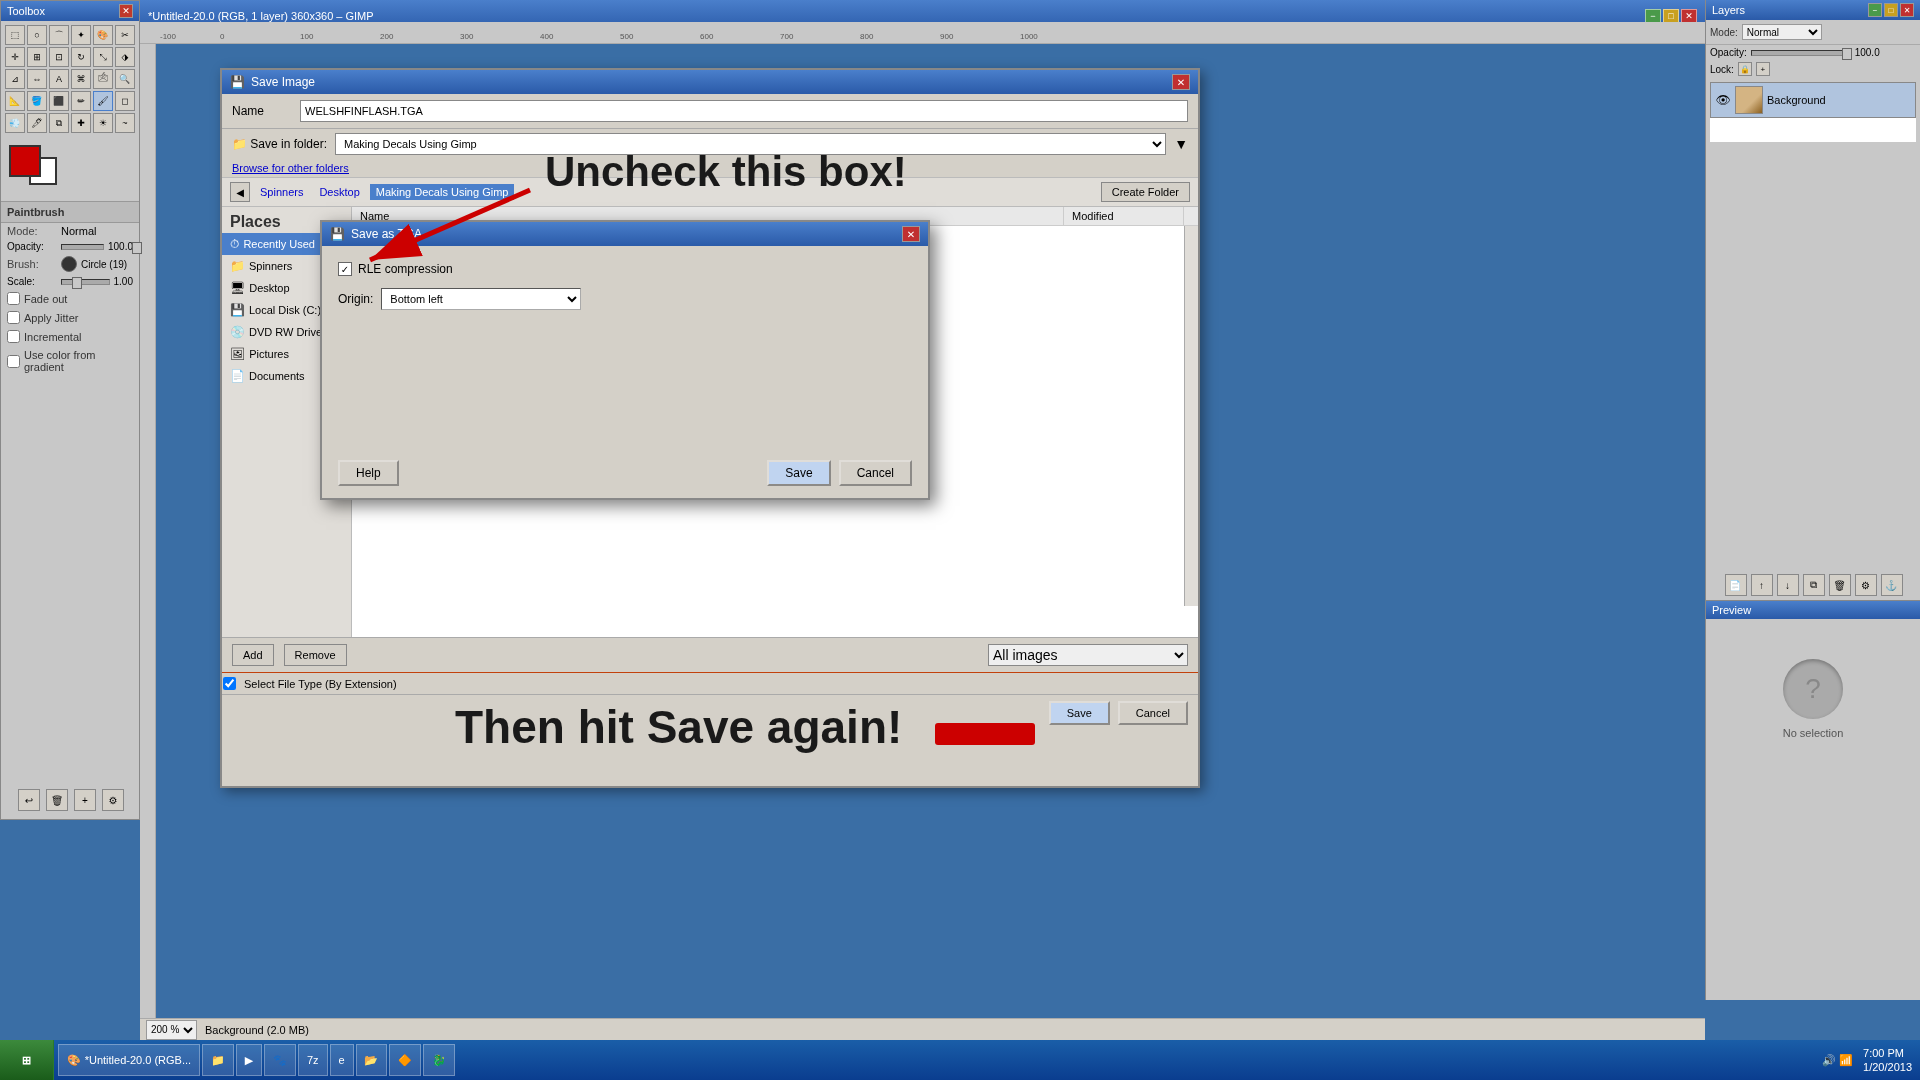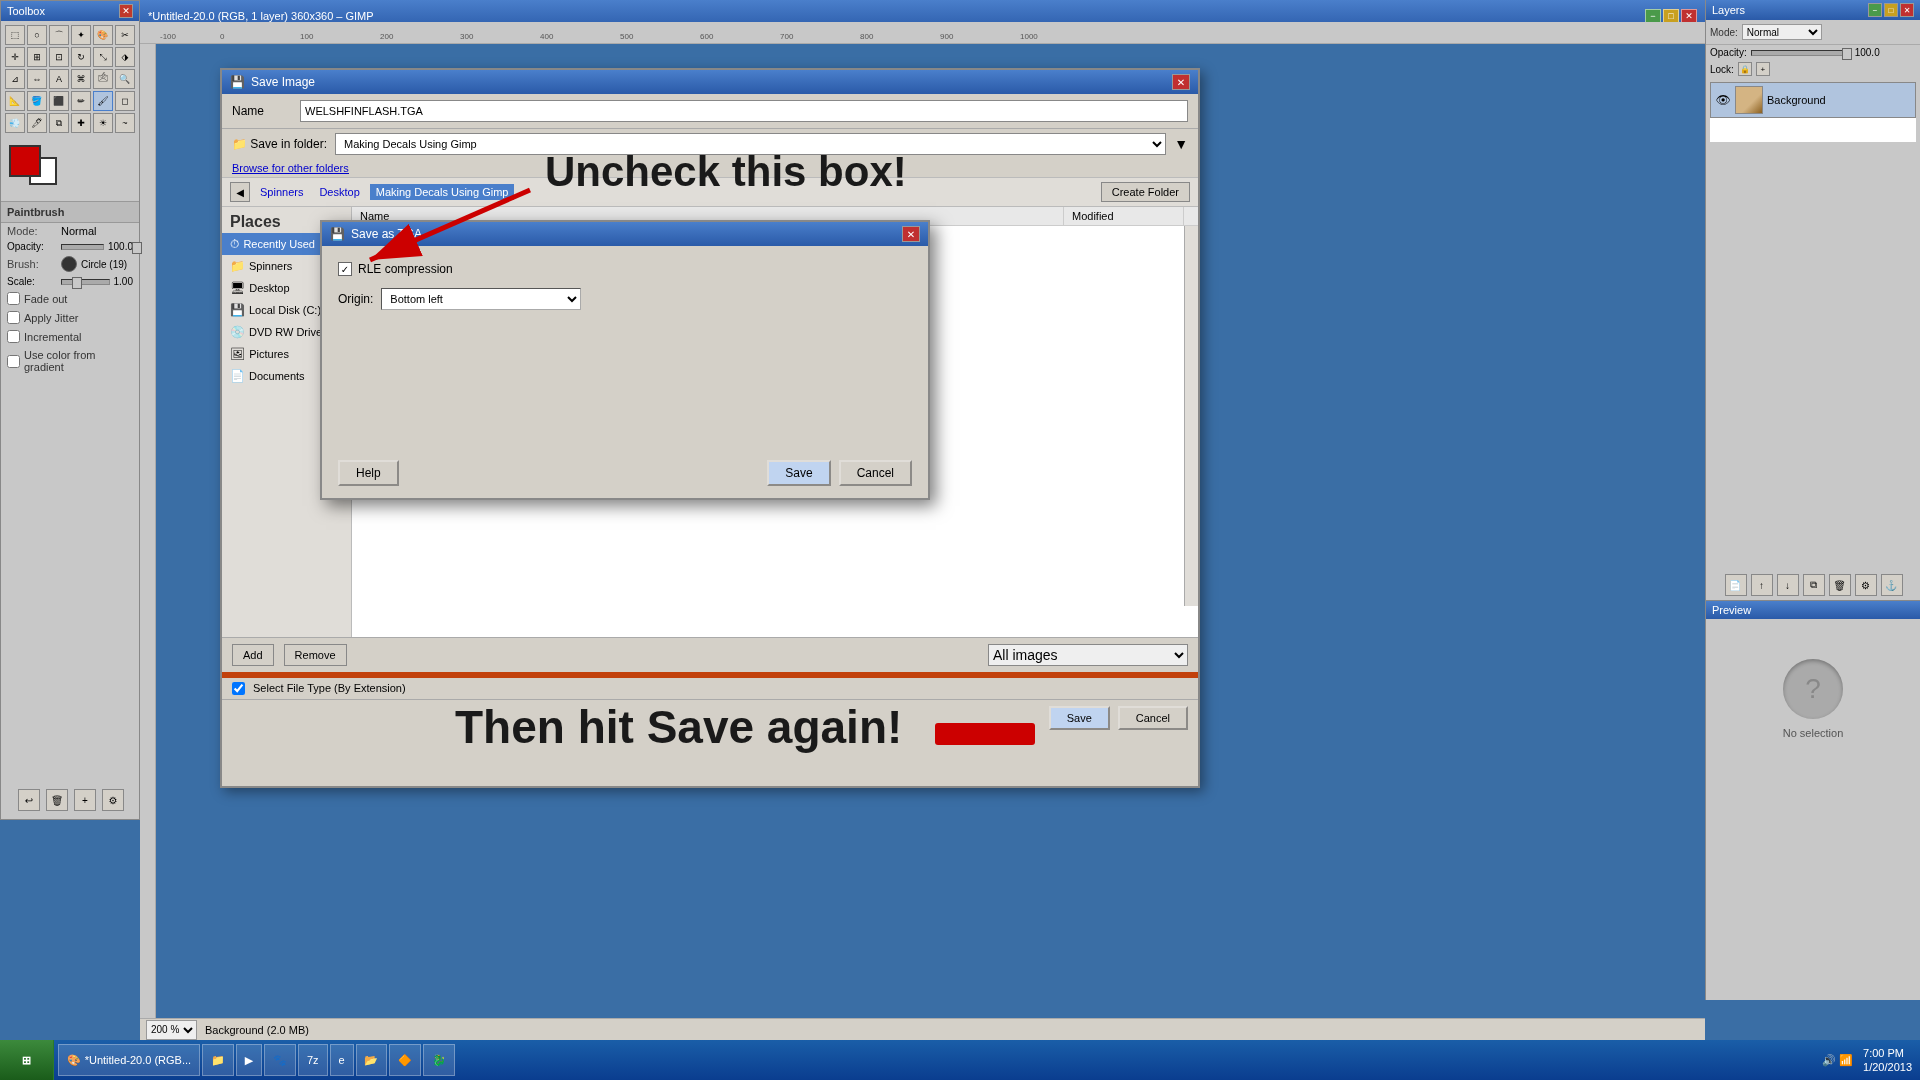--- a/index.html
+++ b/index.html
@@ -650,24 +650,24 @@
     .bottom-bar-btn {
       padding: 3px 10px;
       font-size: 11px;
       background: #d4d0c8;
       border: 1px solid #888;
       cursor: pointer;
       height: 22px;
     }
     .dialog-filter-row {
       display: flex;
-      align-items: flex-start;
+      align-items: center;
       gap: 8px;
-      padding: 4px 10px;
-      border-top: 6px solid #c2410c;
+      padding: 4px 1px;
+      border-top: 1px solid #c2410c;
     }
     .filter-checkbox-label {
       font-size: 11px;
       display: flex;
       align-items: center;
       gap: 4px;
     }
     .filter-select {
       height: 22px;
       font-size: 14px;

